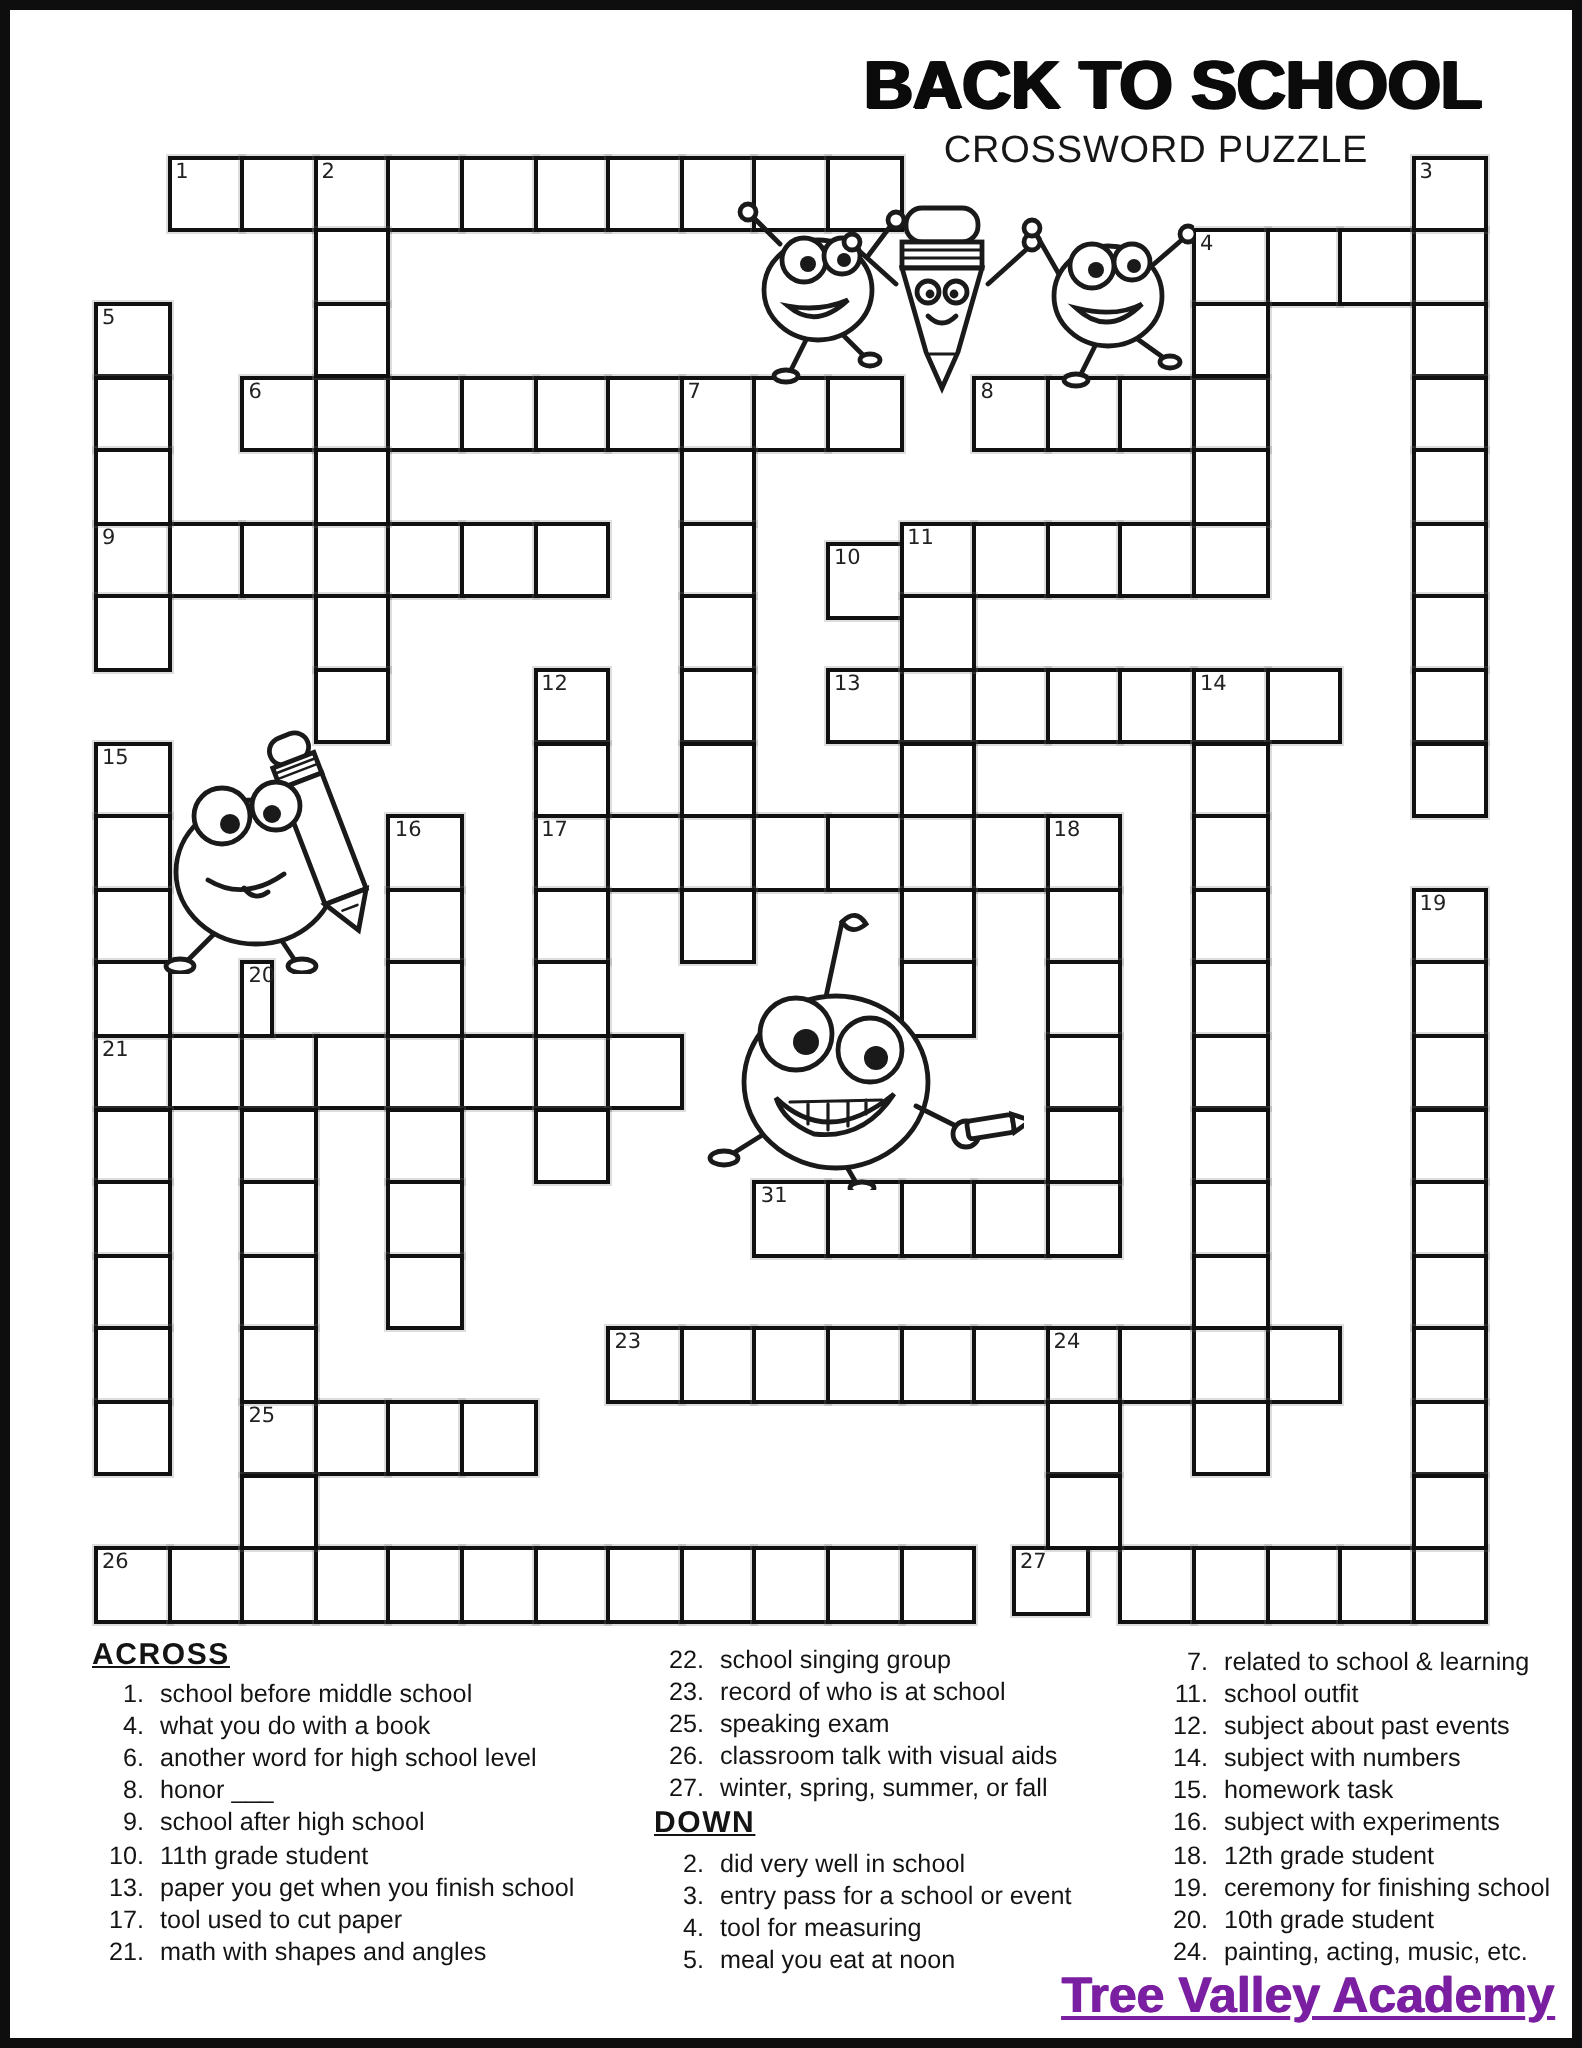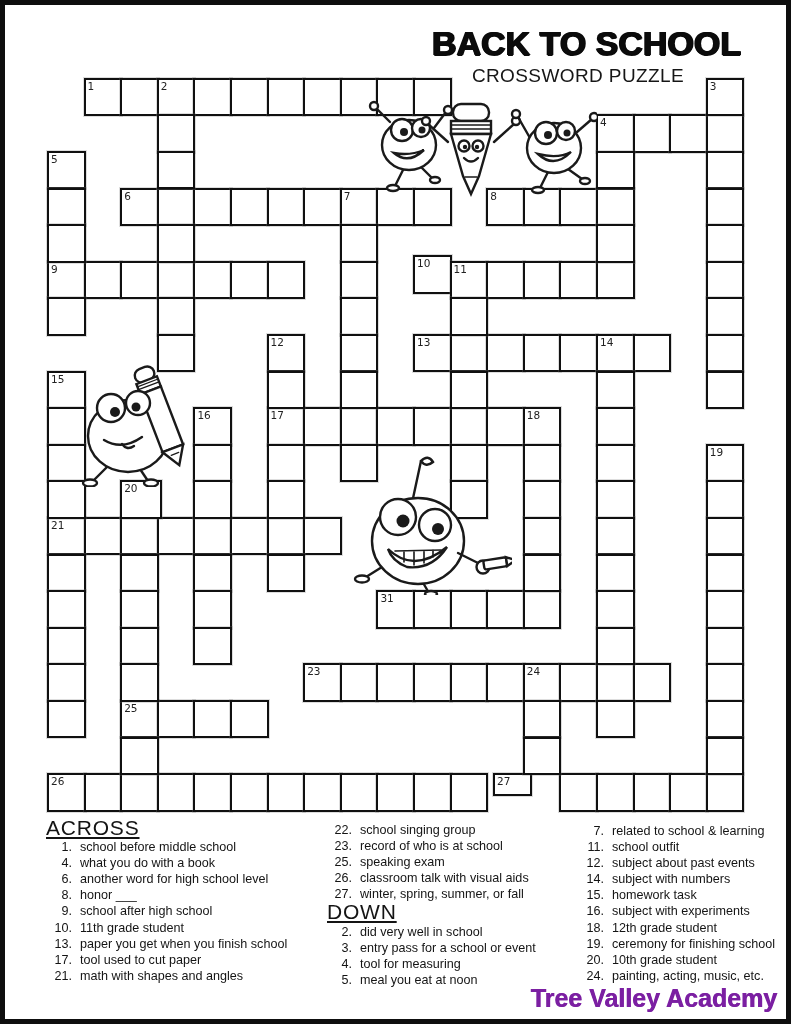--- a/index.html
+++ b/index.html
@@ -10,21 +10,21 @@
   .title{font-size:34px;font-weight:bold;letter-spacing:0px;color:#0b0b0b;white-space:nowrap;
          text-shadow:0.9px 0 0 #0b0b0b,-0.9px 0 0 #0b0b0b,0 0.6px 0 #0b0b0b;}
   .subtitle{font-size:19px;letter-spacing:0.4px;color:#161616;margin-top:2px;white-space:nowrap;}
   #grid{position:absolute;left:0;top:0;z-index:2;}
   .cell{position:absolute;background:#fff;border:2px solid #101010;box-sizing:border-box;
         box-shadow:0 0 0 1px rgba(120,120,120,0.25);}
   .cellnum{position:absolute;left:2px;top:0px;font-size:10.5px;line-height:12px;
            font-family:"DejaVu Sans",sans-serif;color:#222;}
   .chars{position:absolute;z-index:3;}
   .clue-col{position:absolute;font-size:12.6px;line-height:16.1px;color:#141414;z-index:4;}
-  .clue-head{font-size:21px;font-weight:normal;text-decoration:underline;letter-spacing:0.8px;
+  .clue-head{font-size:15px;font-weight:bold;text-decoration:underline;letter-spacing:0.8px;
              margin-bottom:3px;}
   .clue{display:flex;align-items:flex-end;}
   .clue .n{text-align:right;flex:0 0 auto;}
   .clue .t{padding-left:8px;}
   .brand{position:absolute;top:984px;right:14px;font-size:25px;font-weight:bold;z-index:5;
          text-shadow:0.6px 0 0 currentColor;}
 </style>
 </head>
 <body>
 
@@ -78,21 +78,21 @@
       <div class="cell" style="left: 596px; top: 187.5px; width: 38.6px; height: 38.6px;"></div>
       <div class="cell" style="left: 47px; top: 260.7px; width: 38.6px; height: 38.6px;">
         <span class="cellnum">9</span>
       </div>
       <div class="cell" style="left: 83.6px; top: 260.7px; width: 38.6px; height: 38.6px;"></div>
       <div class="cell" style="left: 120.2px; top: 260.7px; width: 38.6px; height: 38.6px;"></div>
       <div class="cell" style="left: 156.8px; top: 260.7px; width: 38.6px; height: 38.6px;"></div>
       <div class="cell" style="left: 193.4px; top: 260.7px; width: 38.6px; height: 38.6px;"></div>
       <div class="cell" style="left: 230px; top: 260.7px; width: 38.6px; height: 38.6px;"></div>
       <div class="cell" style="left: 266.6px; top: 260.7px; width: 38.6px; height: 38.6px;"></div>
-      <div class="cell" style="left: 413px; top: 255px; width: 38.6px; height: 38.6px;">
+      <div class="cell" style="left: 413px; top: 271px; width: 38.6px; height: 38.6px;">
         <span class="cellnum">10</span>
       </div>
       <div class="cell" style="left: 449.6px; top: 260.7px; width: 38.6px; height: 38.6px;">
         <span class="cellnum">11</span>
       </div>
       <div class="cell" style="left: 486.2px; top: 260.7px; width: 38.6px; height: 38.6px;"></div>
       <div class="cell" style="left: 522.8px; top: 260.7px; width: 38.6px; height: 38.6px;"></div>
       <div class="cell" style="left: 559.4px; top: 260.7px; width: 38.6px; height: 38.6px;"></div>
       <div class="cell" style="left: 596px; top: 260.7px; width: 38.6px; height: 38.6px;"></div>
       <div class="cell" style="left: 413px; top: 333.9px; width: 38.6px; height: 38.6px;">
@@ -162,21 +162,21 @@
       <div class="cell" style="left: 120.2px; top: 773.1px; width: 38.6px; height: 38.6px;"></div>
       <div class="cell" style="left: 156.8px; top: 773.1px; width: 38.6px; height: 38.6px;"></div>
       <div class="cell" style="left: 193.4px; top: 773.1px; width: 38.6px; height: 38.6px;"></div>
       <div class="cell" style="left: 230px; top: 773.1px; width: 38.6px; height: 38.6px;"></div>
       <div class="cell" style="left: 266.6px; top: 773.1px; width: 38.6px; height: 38.6px;"></div>
       <div class="cell" style="left: 303.2px; top: 773.1px; width: 38.6px; height: 38.6px;"></div>
       <div class="cell" style="left: 339.8px; top: 773.1px; width: 38.6px; height: 38.6px;"></div>
       <div class="cell" style="left: 376.4px; top: 773.1px; width: 38.6px; height: 38.6px;"></div>
       <div class="cell" style="left: 413px; top: 773.1px; width: 38.6px; height: 38.6px;"></div>
       <div class="cell" style="left: 449.6px; top: 773.1px; width: 38.6px; height: 38.6px;"></div>
-      <div class="cell" style="left: 493px; top: 773.1px; width: 38.6px; height: 23px;">
+      <div class="cell" style="left: 506px; top: 773.1px; width: 38.6px; height: 35px;">
         <span class="cellnum">27</span>
       </div>
       <div class="cell" style="left: 559.4px; top: 773.1px; width: 38.6px; height: 38.6px;"></div>
       <div class="cell" style="left: 596px; top: 773.1px; width: 38.6px; height: 38.6px;"></div>
       <div class="cell" style="left: 632.6px; top: 773.1px; width: 38.6px; height: 38.6px;"></div>
       <div class="cell" style="left: 669.2px; top: 773.1px; width: 38.6px; height: 38.6px;"></div>
       <div class="cell" style="left: 705.8px; top: 773.1px; width: 38.6px; height: 38.6px;"></div>
       <div class="cell" style="left: 156.8px; top: 114.3px; width: 38.6px; height: 38.6px;"></div>
       <div class="cell" style="left: 156.8px; top: 150.9px; width: 38.6px; height: 38.6px;"></div>
       <div class="cell" style="left: 156.8px; top: 224.1px; width: 38.6px; height: 38.6px;"></div>
@@ -253,21 +253,21 @@
         <span class="cellnum">19</span>
       </div>
       <div class="cell" style="left: 705.8px; top: 480.3px; width: 38.6px; height: 38.6px;"></div>
       <div class="cell" style="left: 705.8px; top: 516.9px; width: 38.6px; height: 38.6px;"></div>
       <div class="cell" style="left: 705.8px; top: 553.5px; width: 38.6px; height: 38.6px;"></div>
       <div class="cell" style="left: 705.8px; top: 590.1px; width: 38.6px; height: 38.6px;"></div>
       <div class="cell" style="left: 705.8px; top: 626.7px; width: 38.6px; height: 38.6px;"></div>
       <div class="cell" style="left: 705.8px; top: 663.3px; width: 38.6px; height: 38.6px;"></div>
       <div class="cell" style="left: 705.8px; top: 699.9px; width: 38.6px; height: 38.6px;"></div>
       <div class="cell" style="left: 705.8px; top: 736.5px; width: 38.6px; height: 38.6px;"></div>
-      <div class="cell" style="left: 120.2px; top: 480.3px; width: 42px; height: 38.6px;">
+      <div class="cell" style="left: 120.2px; top: 480.3px; width: 17px; height: 38.6px;">
         <span class="cellnum">20</span>
       </div>
       <div class="cell" style="left: 120.2px; top: 553.5px; width: 38.6px; height: 38.6px;"></div>
       <div class="cell" style="left: 120.2px; top: 590.1px; width: 38.6px; height: 38.6px;"></div>
       <div class="cell" style="left: 120.2px; top: 626.7px; width: 38.6px; height: 38.6px;"></div>
       <div class="cell" style="left: 120.2px; top: 663.3px; width: 38.6px; height: 38.6px;"></div>
       <div class="cell" style="left: 120.2px; top: 736.5px; width: 38.6px; height: 38.6px;"></div>
       <div class="cell" style="left: 522.8px; top: 699.9px; width: 38.6px; height: 38.6px;"></div>
       <div class="cell" style="left: 522.8px; top: 736.5px; width: 38.6px; height: 38.6px;"></div>
     </div>
@@ -481,14 +481,14 @@
       <div class="clue">
         <span class="n" style="width: 27px;">20.</span>
         <span class="t">10th grade student</span>
       </div>
       <div class="clue">
         <span class="n" style="width: 27px;">24.</span>
         <span class="t">painting, acting, music, etc.</span>
       </div>
     </div>
 
-  <div class="brand" style="color: rgb(123, 31, 162);">Tree Valley Academy</div>
+  <div class="brand" style="color: rgb(123, 31, 162); text-decoration: underline;">Tree Valley Academy</div>
 </div>
 
 </body></html>

